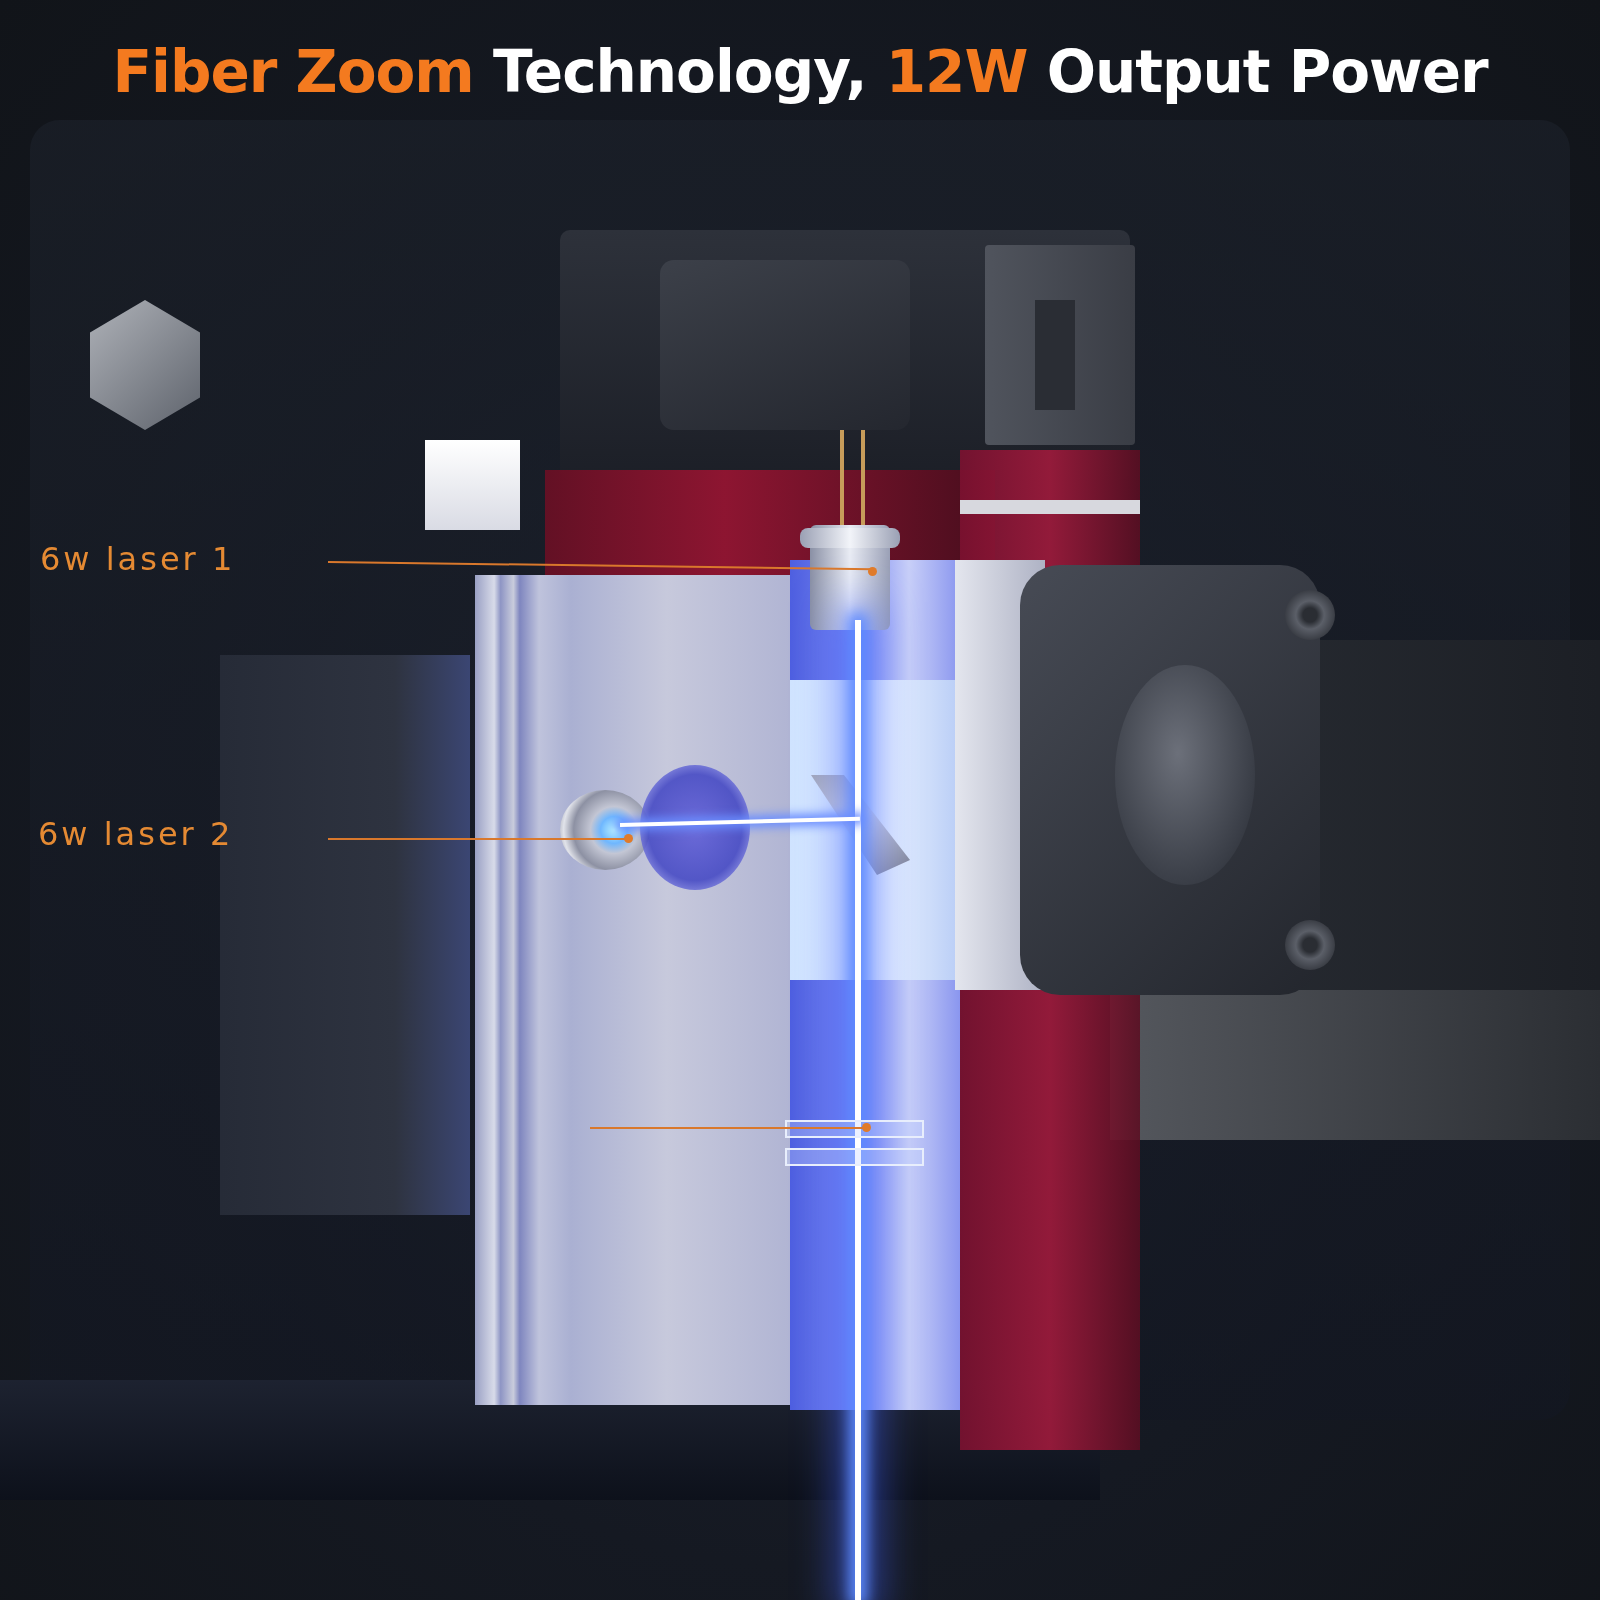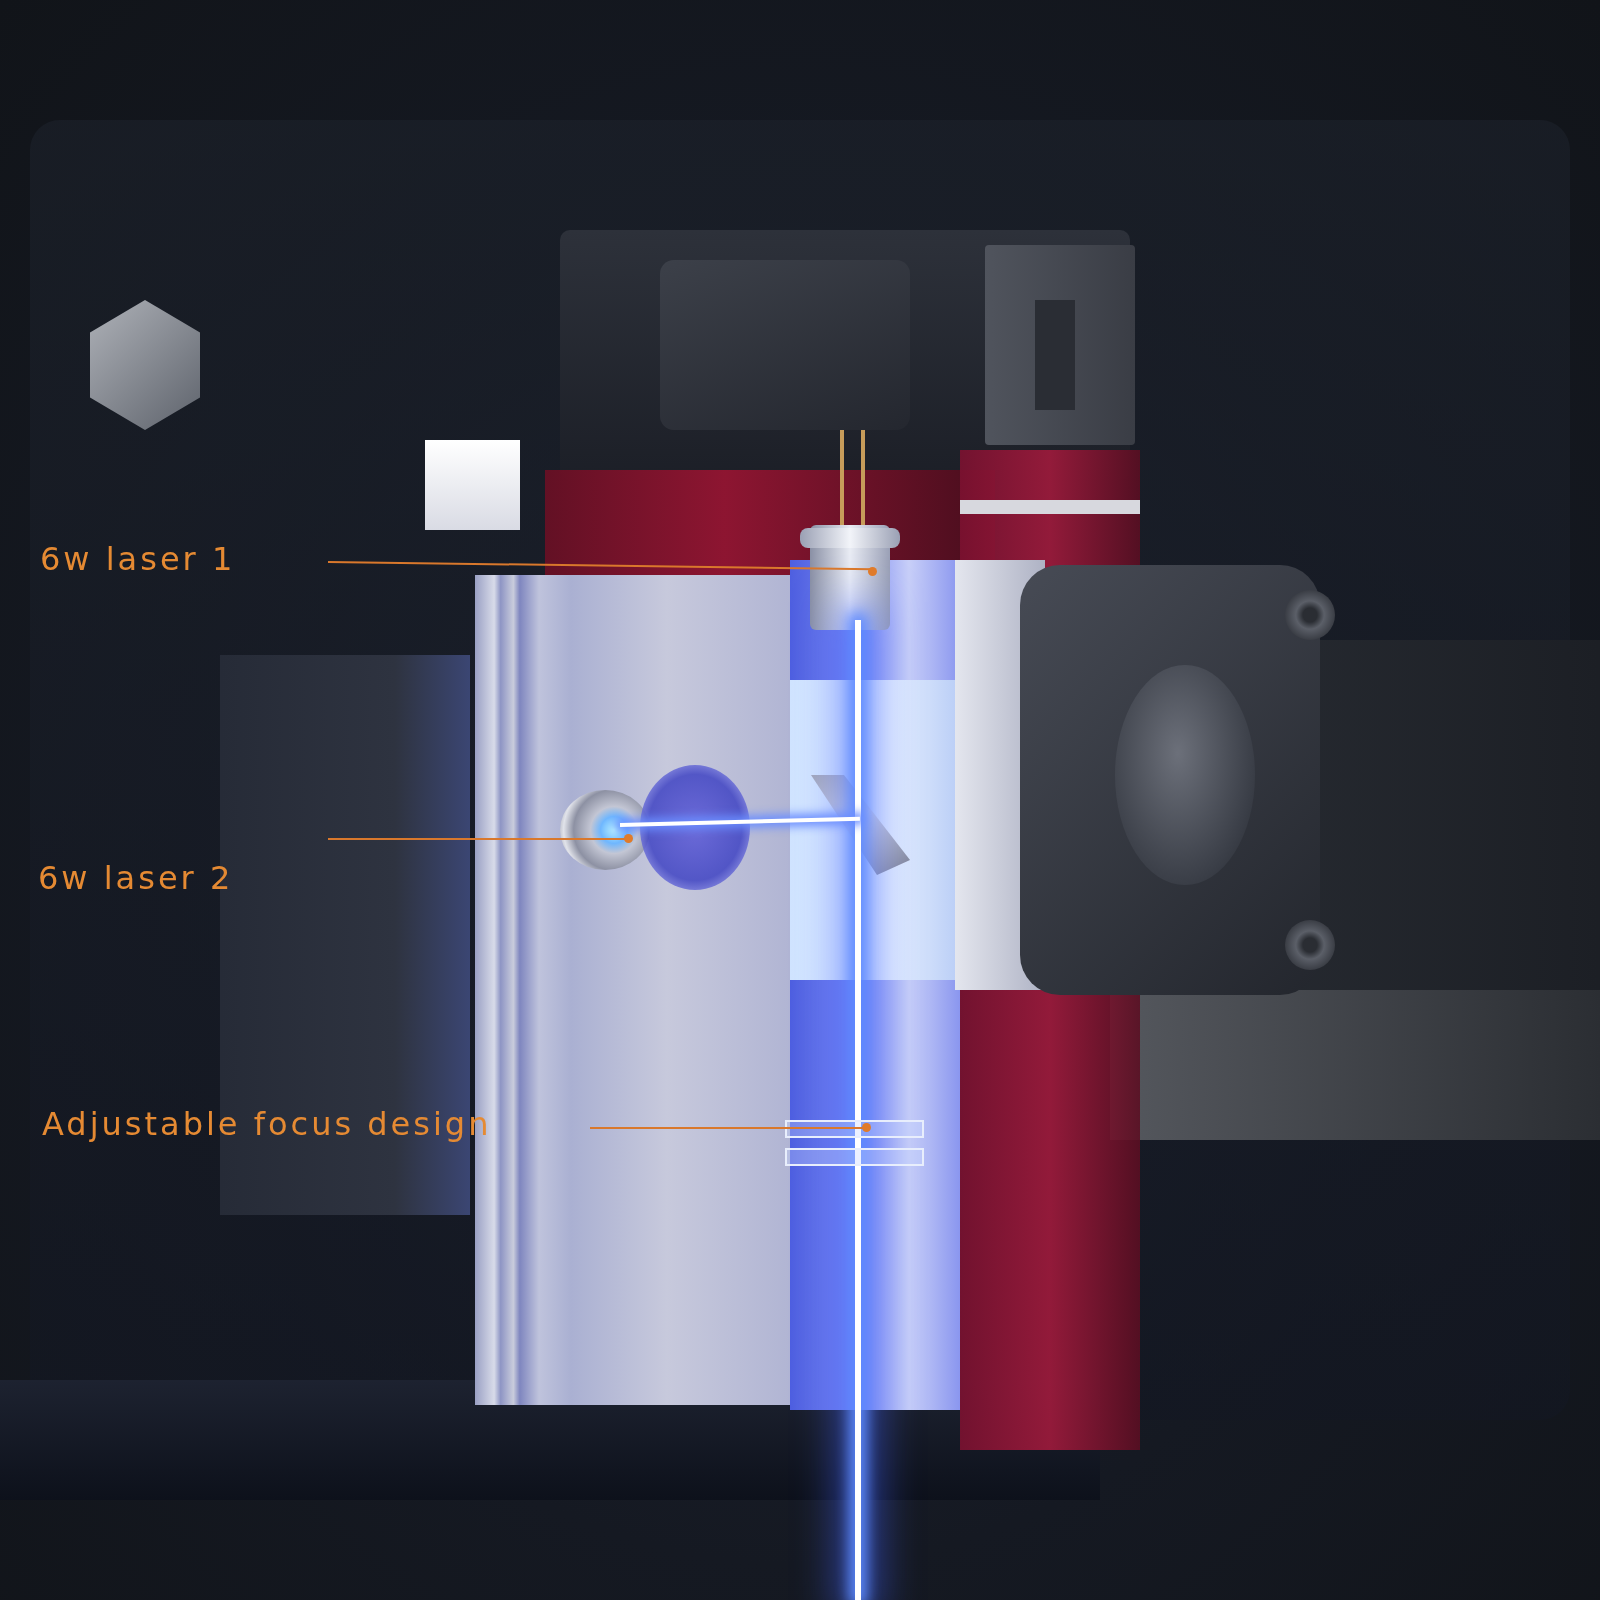--- a/index.html
+++ b/index.html
@@ -95,26 +95,28 @@
   <div class="layer diode1"></div>
   <div class="layer diode1-flange"></div>
   <div class="layer diode2"></div>
   <div class="layer lens2"></div>
   <div class="layer mirror"></div>
   <div class="layer beam-v"></div>
   <div class="layer beam-h"></div>
   <div class="layer focus-ring"></div>
   <div class="layer focus-ring r2"></div>
 
+  <div class="headline">
+    <span class="accent">Fiber Zoom</span><span> Technology, </span><span class="accent">12W</span><span> Output Power</span>
+  </div>
 
   <div class="callout-label" style="left:40px;top:540px;">6w laser 1</div>
   <div class="callout-line" style="left:328px;top:561px;width:545px;transform:rotate(0.75deg);transform-origin:left center;"></div>
   <div class="callout-dot" style="left:868px;top:567px;"></div>
 
-  <div class="callout-label" style="left:38px;top:815px;margin-top:44px;">6w laser 2</div>
+  <div class="callout-label" style="left:38px;top:815px;">6w laser 2</div>
   <div class="callout-line" style="left:328px;top:838px;width:300px;"></div>
   <div class="callout-dot" style="left:624px;top:834px;"></div>
 
-  <div class="callout-label" style="left:42px;top:1105px;">Adjustable focus design</div>
   <div class="callout-line" style="left:590px;top:1127px;width:275px;"></div>
   <div class="callout-dot" style="left:862px;top:1123px;"></div>
 
 </div>
 
 </body></html>

